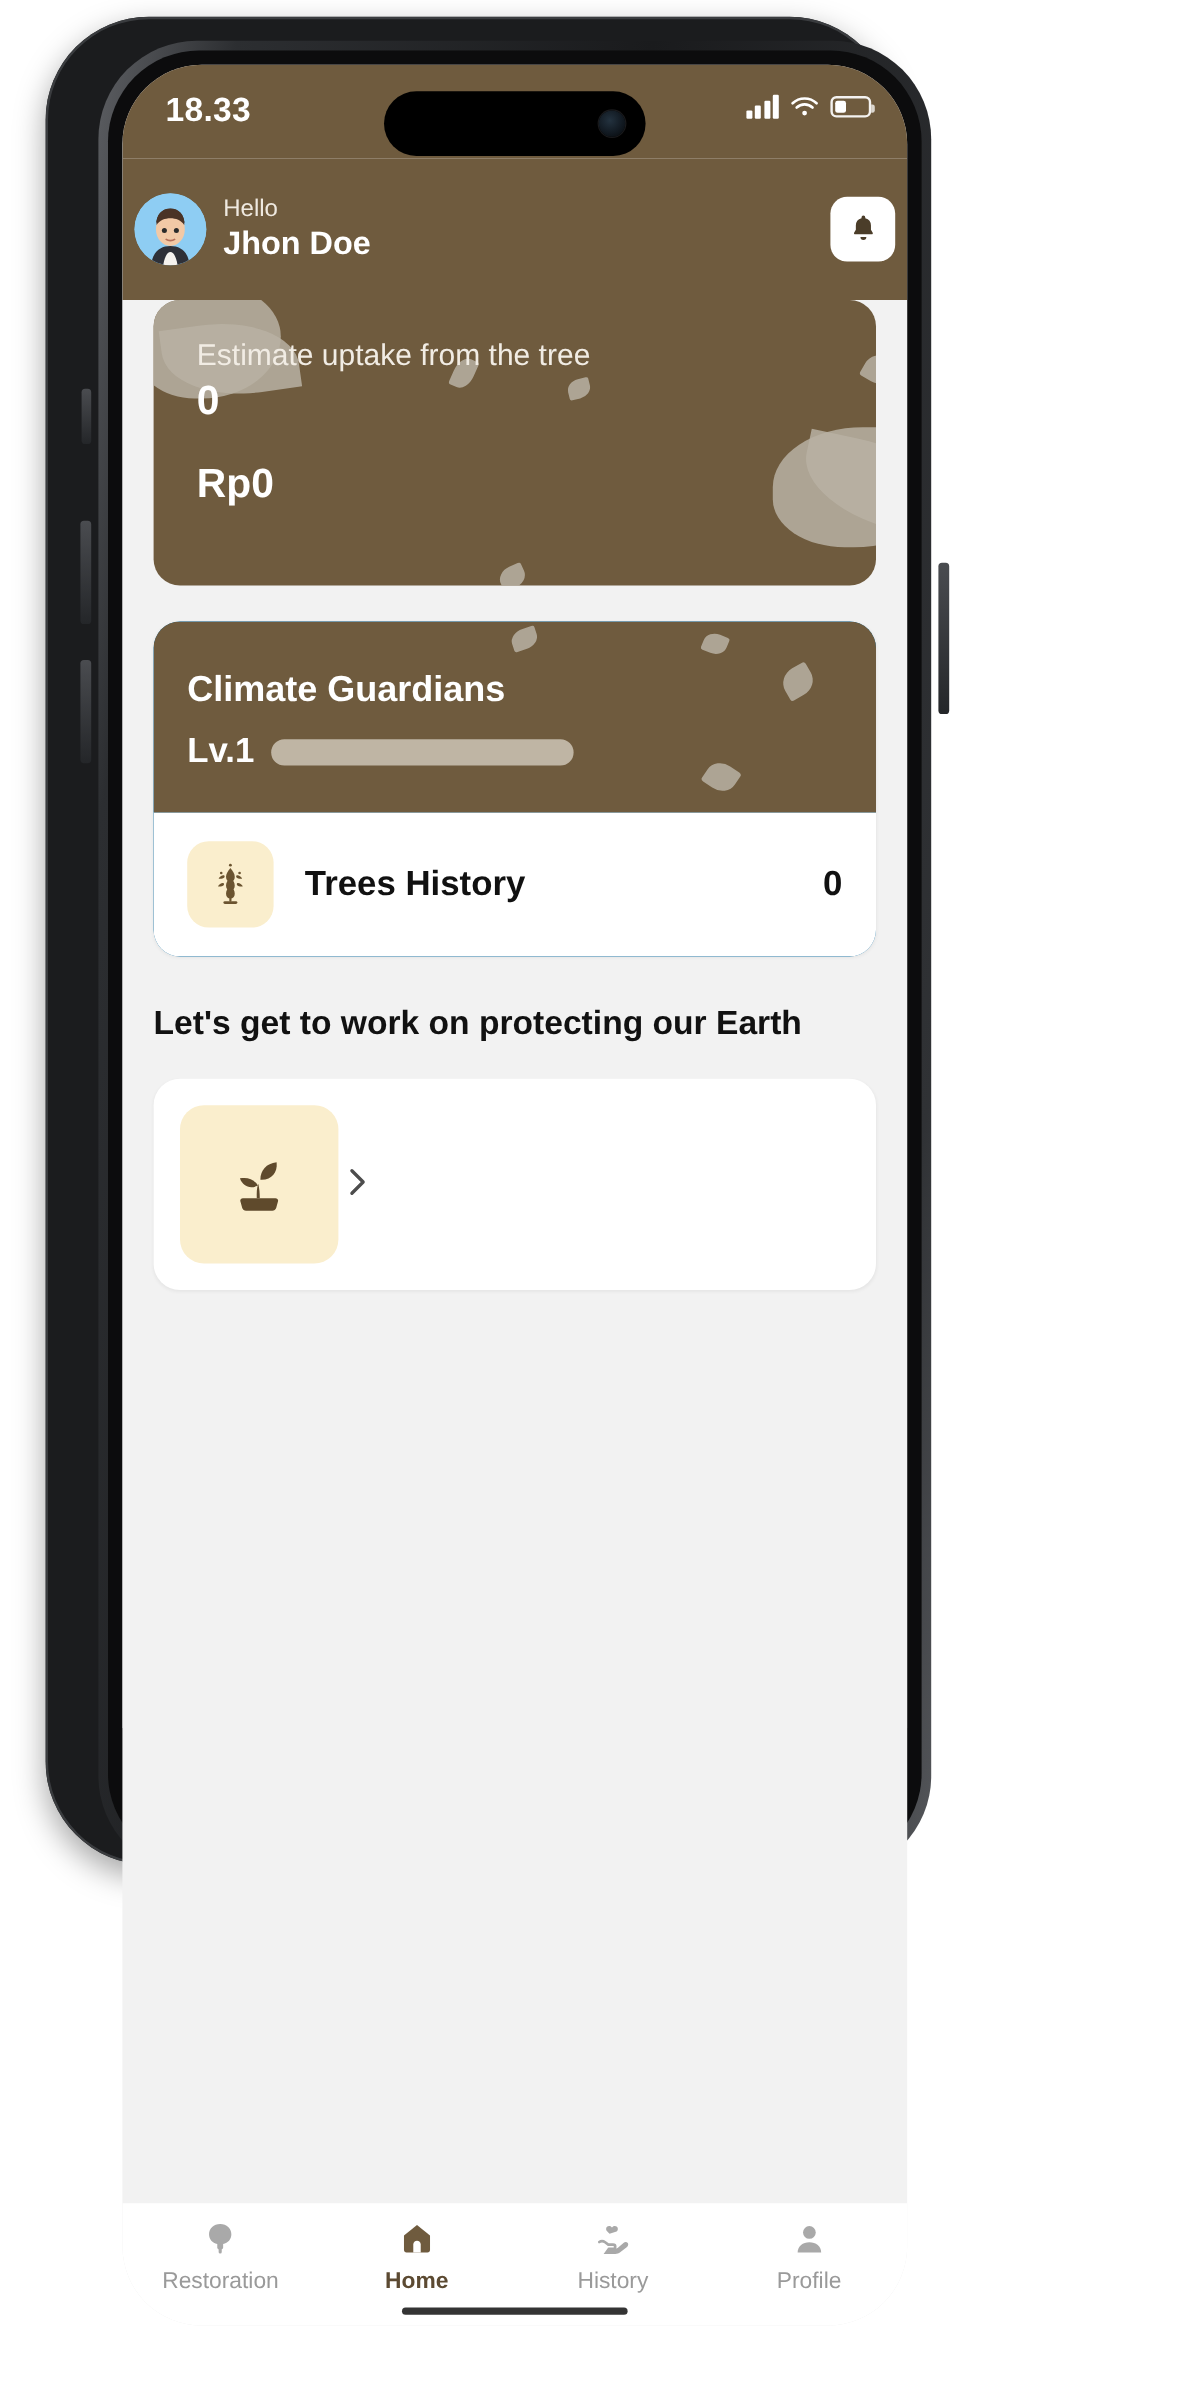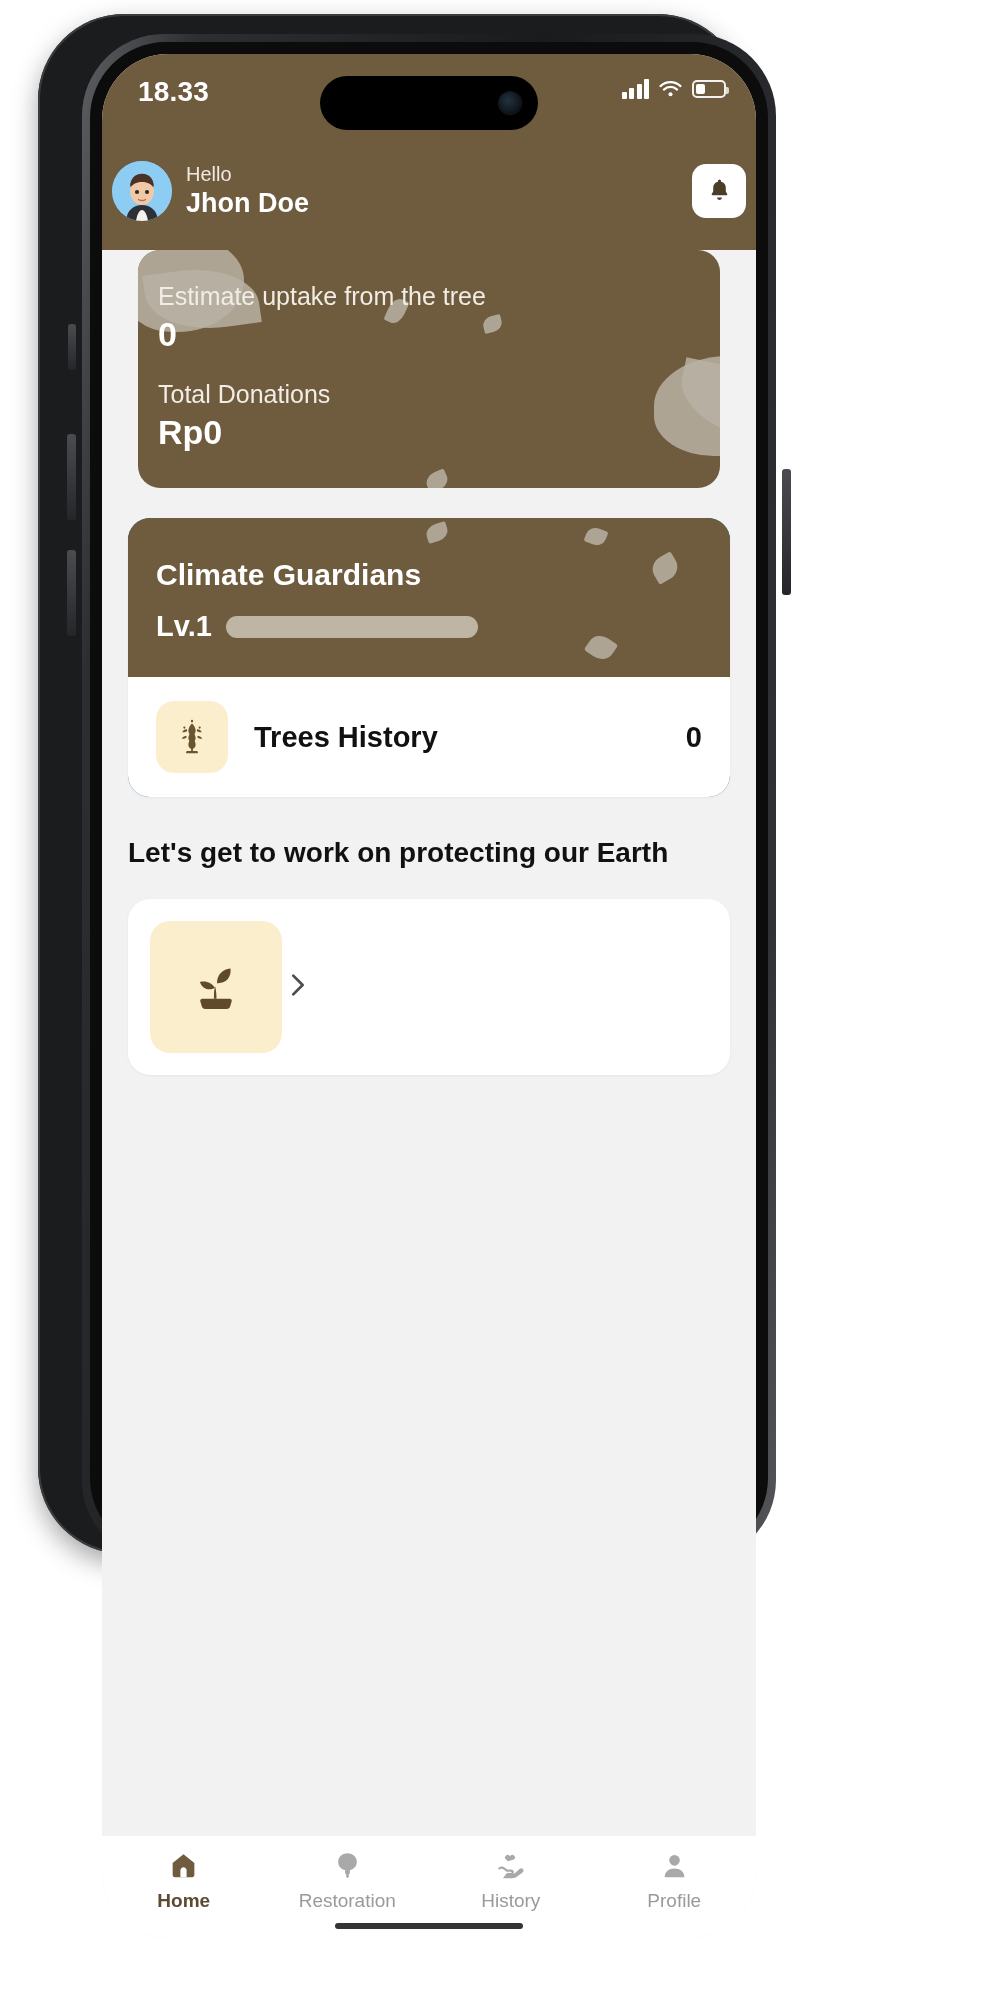--- a/index.html
+++ b/index.html
@@ -151,22 +151,22 @@
   }
   .leaf { position: absolute; background: #b9b1a3; opacity: .85; }
   .leafA {
     border-radius: 0 70% 0 70%;
   }
   .leafB { border-radius: 55% 10% 55% 10%; }
   .blob  { border-radius: 50% 45% 55% 40%; }
 
   
   .stats-card {
-    margin: 0 36px; height: 238px;
-    padding: 32px 28px 0 20px;
+    margin: 0 26px; height: 238px;
+    padding: 32px 28px 0 36px;
   }
   .stat-label { color: #f1ece4; font-size: 25px; position: relative; z-index: 2; }
   .stat-value { color: #fff; font-size: 34px; font-weight: 700; margin-top: 4px; position: relative; z-index: 2; }
   .stat-gap { height: 26px; }
 
   
   .guard-wrap {
     margin: 30px 26px 0 26px;
     border-radius: 22px; overflow: hidden;
     background: #0369a1;
@@ -321,21 +321,20 @@
           <div class="leaf leafB" style="left:250px; top:48px; width:17px; height:26px; transform:rotate(24deg);"></div>
           <div class="leaf leafB" style="left:345px; top:66px; width:19px; height:16px; transform:rotate(-14deg);"></div>
           <div class="leaf leafB" style="left:592px; top:46px; width:26px; height:24px; transform:rotate(30deg);"></div>
           <div class="leaf blob" style="left:516px; top:106px; width:150px; height:100px;"></div>
           <div class="leaf leafA" style="left:540px; top:120px; width:130px; height:68px; transform:rotate(12deg);"></div>
           <div class="leaf leafB" style="left:288px; top:222px; width:22px; height:18px; transform:rotate(-24deg);"></div>
 
           <div class="stat-label">Estimate uptake from the tree</div>
           <div class="stat-value">0</div>
           <div class="stat-gap"></div>
-          <div class="stat-label">Total Donations</div>
           <div class="stat-value">Rp0</div>
         </div>
 
         <div class="guard-wrap">
           <div class="guard-top">
             <div class="leaf leafB" style="position:absolute; left:298px; top:6px; width:22px; height:17px; transform:rotate(-18deg);"></div>
             <div class="leaf leafB" style="position:absolute; left:458px; top:10px; width:20px; height:17px; transform:rotate(22deg);"></div>
             <div class="leaf leafB" style="position:absolute; left:524px; top:38px; width:26px; height:24px; transform:rotate(-30deg);"></div>
             <div class="leaf leafB" style="position:absolute; left:460px; top:118px; width:26px; height:23px; transform:rotate(34deg);"></div>
 
@@ -388,38 +387,38 @@
             <svg viewBox="0 0 24 24" width="30" height="30" aria-hidden="true">
               <path d="M9 4.5 16.5 12 9 19.5" stroke="#4d4d4d" stroke-width="2.2" fill="none" stroke-linecap="round" stroke-linejoin="round"></path>
             </svg>
           </span>
         </div>
 
       </div>
 
       <div class="tabbar">
 
+        <div class="tab">
+          <span>
+            <svg viewBox="0 0 24 24" width="31" height="31" aria-hidden="true">
+              <path d="M12 2.6c4.2 0 7.2 2.9 7.2 6.6 0 3.2-2.2 5.7-5.3 6.3v2.2c0 .7-.5 1.2-1.2 1.2h-1.4c-.7 0-1.2-.5-1.2-1.2v-2.2C7 14.9 4.8 12.4 4.8 9.2 4.8 5.5 7.8 2.6 12 2.6z" fill="#a9a9a9"></path>
+              <rect x="11" y="15.4" width="2" height="6.2" rx="1" fill="#a9a9a9"></rect>
+            </svg>
+          </span>
+          <span class="tab-label">Restoration</span>
+        </div>
+
         <div class="tab active">
           <span>
             <svg viewBox="0 0 24 24" width="31" height="31" aria-hidden="true">
               <path d="M12 3.2 3.6 10v9.4c0 .9.7 1.6 1.6 1.6h13.6c.9 0 1.6-.7 1.6-1.6V10z" fill="#6f5b3e"></path>
               <path d="M9.6 21v-5.2c0-1.3 1.1-2.4 2.4-2.4s2.4 1.1 2.4 2.4V21z" fill="#ffffff"></path>
             </svg>
           </span>
           <span class="tab-label">Home</span>
-        </div>
-
-        <div class="tab">
-          <span>
-            <svg viewBox="0 0 24 24" width="31" height="31" aria-hidden="true">
-              <path d="M12 2.6c4.2 0 7.2 2.9 7.2 6.6 0 3.2-2.2 5.7-5.3 6.3v2.2c0 .7-.5 1.2-1.2 1.2h-1.4c-.7 0-1.2-.5-1.2-1.2v-2.2C7 14.9 4.8 12.4 4.8 9.2 4.8 5.5 7.8 2.6 12 2.6z" fill="#a9a9a9"></path>
-              <rect x="11" y="15.4" width="2" height="6.2" rx="1" fill="#a9a9a9"></rect>
-            </svg>
-          </span>
-          <span class="tab-label">Restoration</span>
         </div>
 
         <div class="tab">
           <span>
             <svg viewBox="0 0 24 24" width="31" height="31" aria-hidden="true">
               <path d="M12 9.8 10.6 8.4a2 2 0 1 1 2.8-2.8l.2.2.2-.2a2 2 0 1 1 2.8 2.8z" fill="#a9a9a9" transform="translate(-2,-1)"></path>
               <path d="M3.4 14.2c1.2-.8 2.6-.7 3.8.2l2 1.5h3.1c.8 0 1.4.6 1.4 1.3 0 .8-.6 1.4-1.4 1.4H9.6" stroke="#a9a9a9" stroke-width="1.7" fill="none" stroke-linecap="round"></path>
               <path d="M8.6 18.6h4.6c1 0 1.9-.4 2.6-1l3.4-3c.8-.7 2-.6 2.6.3.5.8.3 1.9-.5 2.5l-4.4 3.4c-.9.7-2 1.1-3.2 1.1H6.2" fill="#a9a9a9"></path>
             </svg>
           </span>

